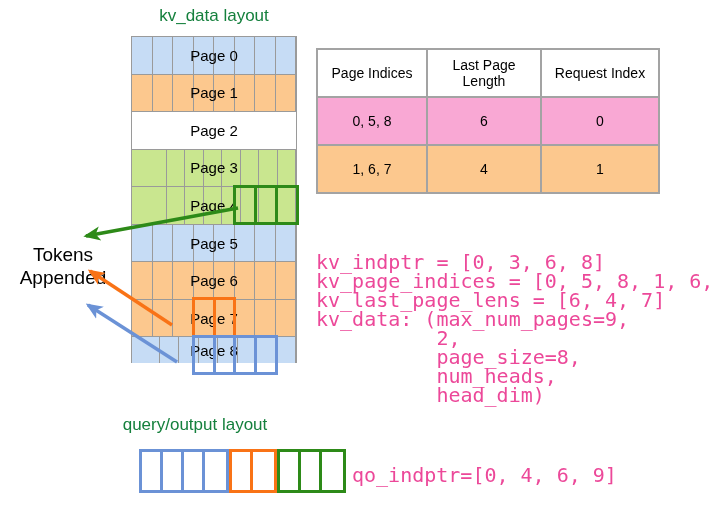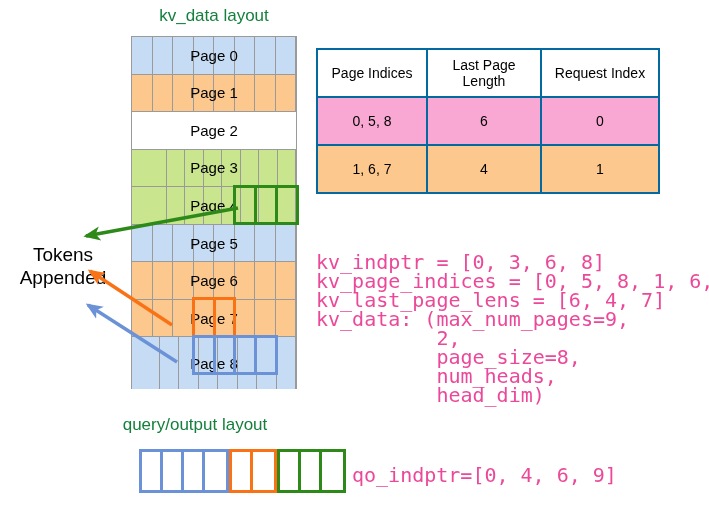--- a/index.html
+++ b/index.html
@@ -106,21 +106,21 @@
   }
 
   
   #info-table {
     left: 316px;
     top: 48px;
     border-collapse: collapse;
     font-size: 14px;
   }
   #info-table td, #info-table th {
-    border: 2px solid #0369a1;
+    border: 2px solid #a3a3a3;
     text-align: center;
     vertical-align: middle;
     font-weight: normal;
     padding: 0;
   }
   #info-table thead th {
     height: 46px;
     background: #ffffff;
     line-height: 16px;
   }
@@ -249,21 +249,21 @@
       <div class="page-cell"></div>
       <div class="page-cell"></div>
       <div class="page-cell"></div>
       <div class="page-cell"></div>
       <div class="page-cell"></div>
       <div class="page-cell"></div>
       <div class="page-cell"></div>
       <div class="page-cell"></div>
       <div class="page-label">Page 7</div>
     </div>
-    <div class="page-row row-blue" style="height: 53px; padding-left: 8px;">
+    <div class="page-row row-blue" style="height: 27px; padding-left: 8px;">
       <div class="page-cell"></div>
       <div class="page-cell"></div>
       <div class="page-cell"></div>
       <div class="page-cell"></div>
       <div class="page-cell"></div>
       <div class="page-cell"></div>
       <div class="page-cell"></div>
       <div class="page-cell"></div>
       <div class="page-label">Page 8</div>
     </div>

